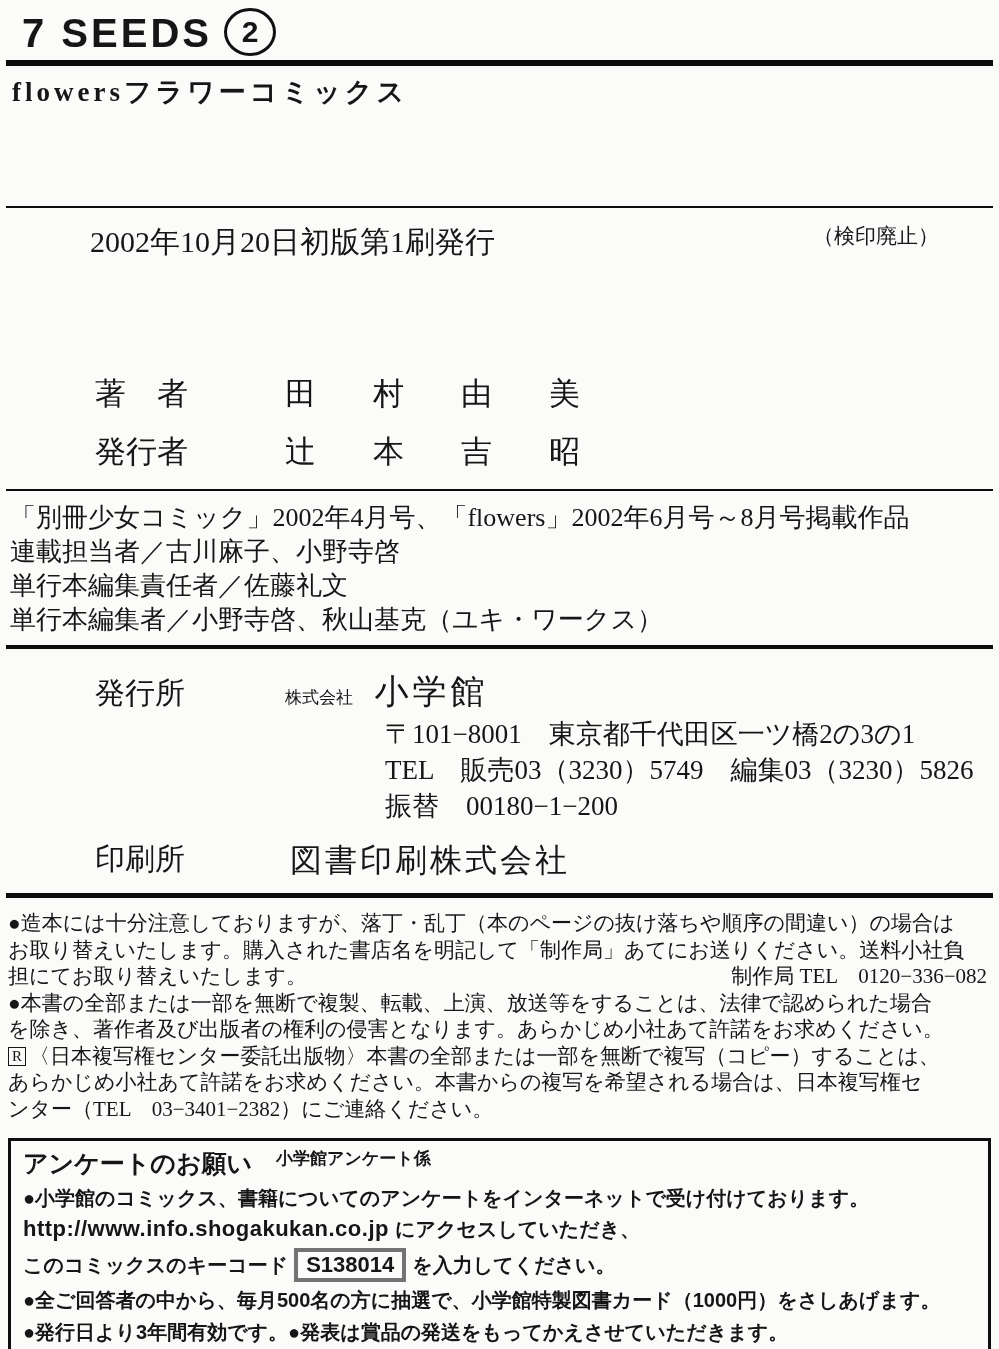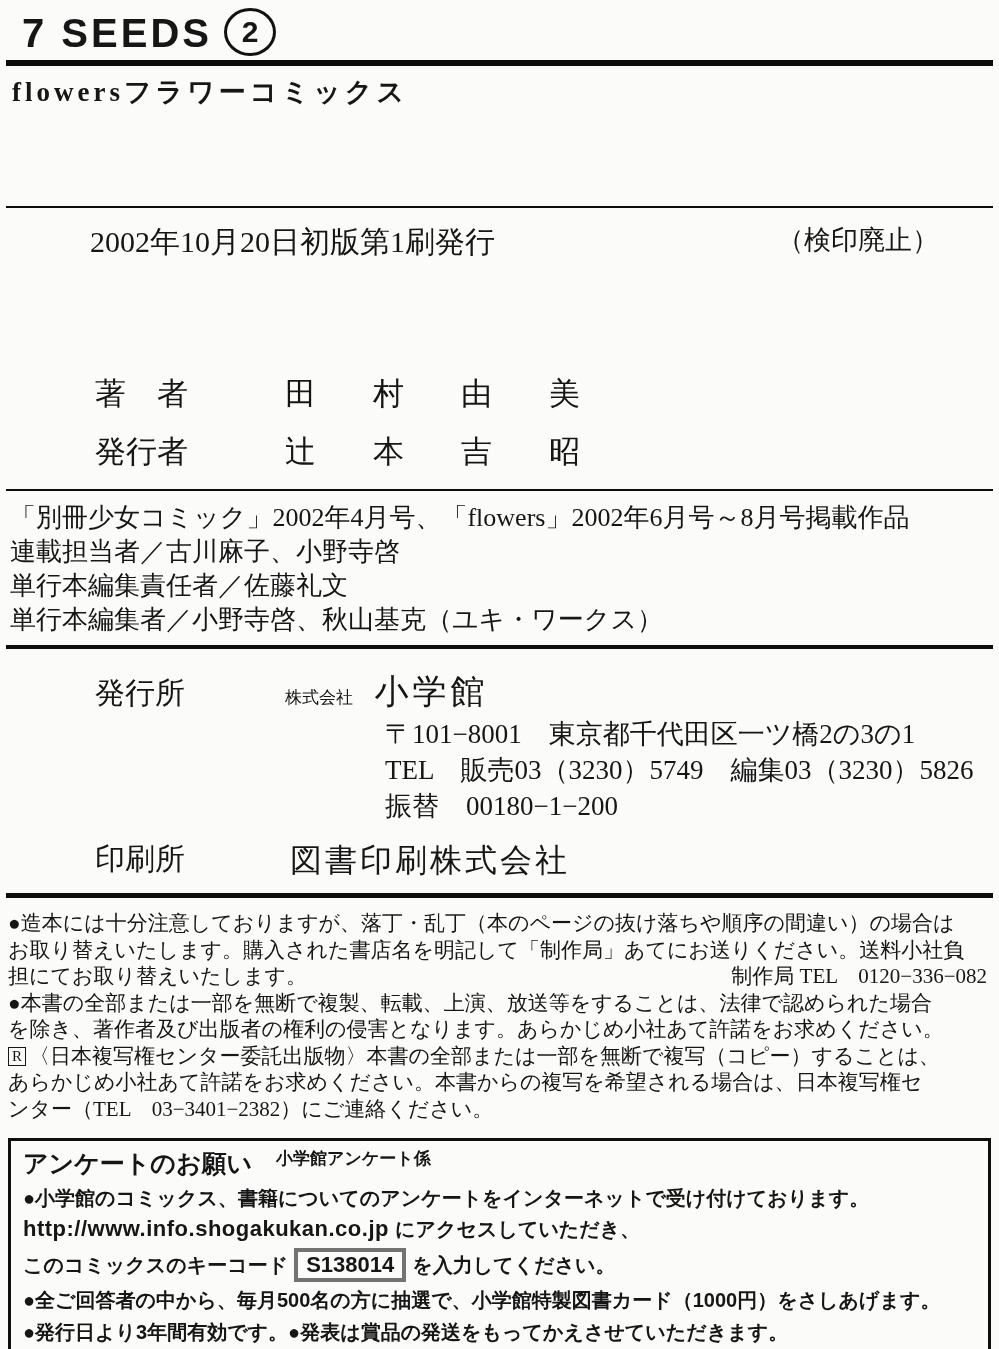--- a/index.html
+++ b/index.html
@@ -33,21 +33,21 @@
   }
   .imprint-line{
     font-family:Liberation Serif, serif;
     font-weight:bold;font-size:27px;letter-spacing:4px;
     padding:8px 0 0 12px;
   }
 
   
   .spacer-a{height:96px;}
   .edition-row{display:flex;font-size:30px;padding:14px 60px 0 90px;text-align:center;}
-  .edition-row .seal{margin-left:auto;font-size:27px;}
+  .edition-row .seal{margin-left:auto;font-size:21px;}
 
   
   .people{margin-top:110px;}
   .person-row{display:flex;font-size:31px;margin-bottom:16px;}
   .person-row .lbl{width:285px;padding-left:95px;box-sizing:border-box;flex:none;}
   .person-row .val{letter-spacing:13px;}
 
   
   .credits{font-size:26px;line-height:34px;padding:10px 8px 8px 10px;}
 

